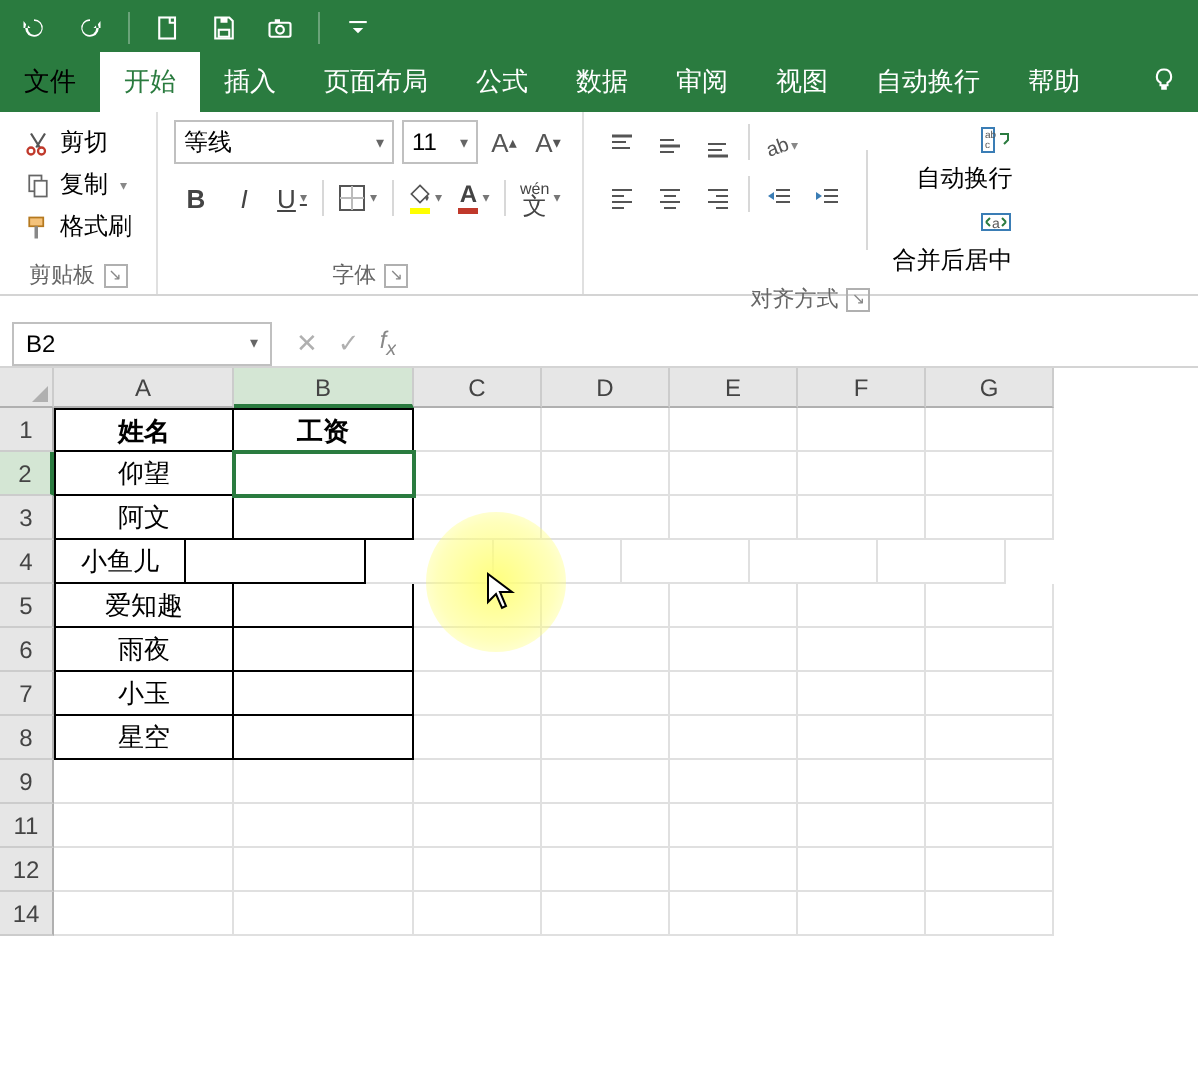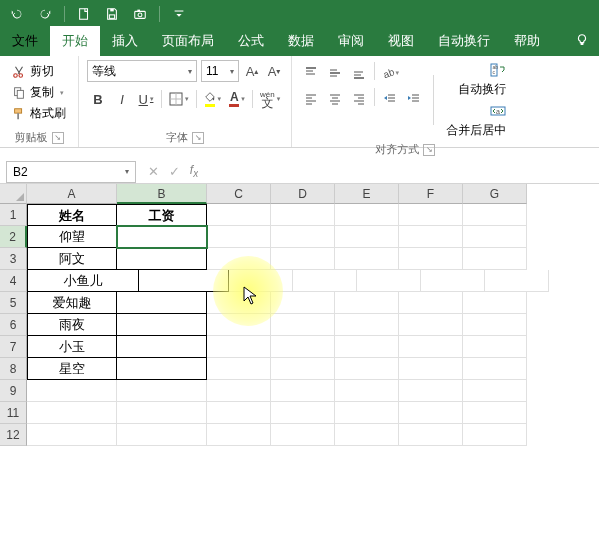--- a/index.html
+++ b/index.html
@@ -394,21 +394,21 @@
         <div class="cell bordered bordered-left" style="width: 90px;">阿文</div>
         <div class="cell bordered" style="width: 90px;"></div>
         <div class="cell" style="width: 64px;"></div>
         <div class="cell" style="width: 64px;"></div>
         <div class="cell" style="width: 64px;"></div>
         <div class="cell" style="width: 64px;"></div>
         <div class="cell" style="width: 64px;"></div>
       </div>
       <div class="row">
         <div class="row-h" style="height: 22px;">4</div>
-        <div class="cell bordered bordered-left" style="width: 112px;">小鱼儿</div>
+        <div class="cell bordered bordered-left" style="width: 66px;">小鱼儿</div>
         <div class="cell bordered" style="width: 90px;"></div>
         <div class="cell" style="width: 64px;"></div>
         <div class="cell" style="width: 64px;"></div>
         <div class="cell" style="width: 64px;"></div>
         <div class="cell" style="width: 64px;"></div>
         <div class="cell" style="width: 64px;"></div>
       </div>
       <div class="row">
         <div class="row-h" style="height: 22px;">5</div>
         <div class="cell bordered bordered-left" style="width: 90px;">爱知趣</div>
@@ -464,20 +464,30 @@
         <div class="cell" style="width: 90px;"></div>
         <div class="cell" style="width: 90px;"></div>
         <div class="cell" style="width: 64px;"></div>
         <div class="cell" style="width: 64px;"></div>
         <div class="cell" style="width: 64px;"></div>
         <div class="cell" style="width: 64px;"></div>
         <div class="cell" style="width: 64px;"></div>
       </div>
       <div class="row">
         <div class="row-h" style="height: 22px;">12</div>
+        <div class="cell" style="width: 90px;"></div>
+        <div class="cell" style="width: 90px;"></div>
+        <div class="cell" style="width: 64px;"></div>
+        <div class="cell" style="width: 64px;"></div>
+        <div class="cell" style="width: 64px;"></div>
+        <div class="cell" style="width: 64px;"></div>
+        <div class="cell" style="width: 64px;"></div>
+      </div>
+      <div class="row">
+        <div class="row-h" style="height: 22px;">14</div>
         <div class="cell" style="width: 90px;"></div>
         <div class="cell" style="width: 90px;"></div>
         <div class="cell" style="width: 64px;"></div>
         <div class="cell" style="width: 64px;"></div>
         <div class="cell" style="width: 64px;"></div>
         <div class="cell" style="width: 64px;"></div>
         <div class="cell" style="width: 64px;"></div>
       </div>
     </div>
 

